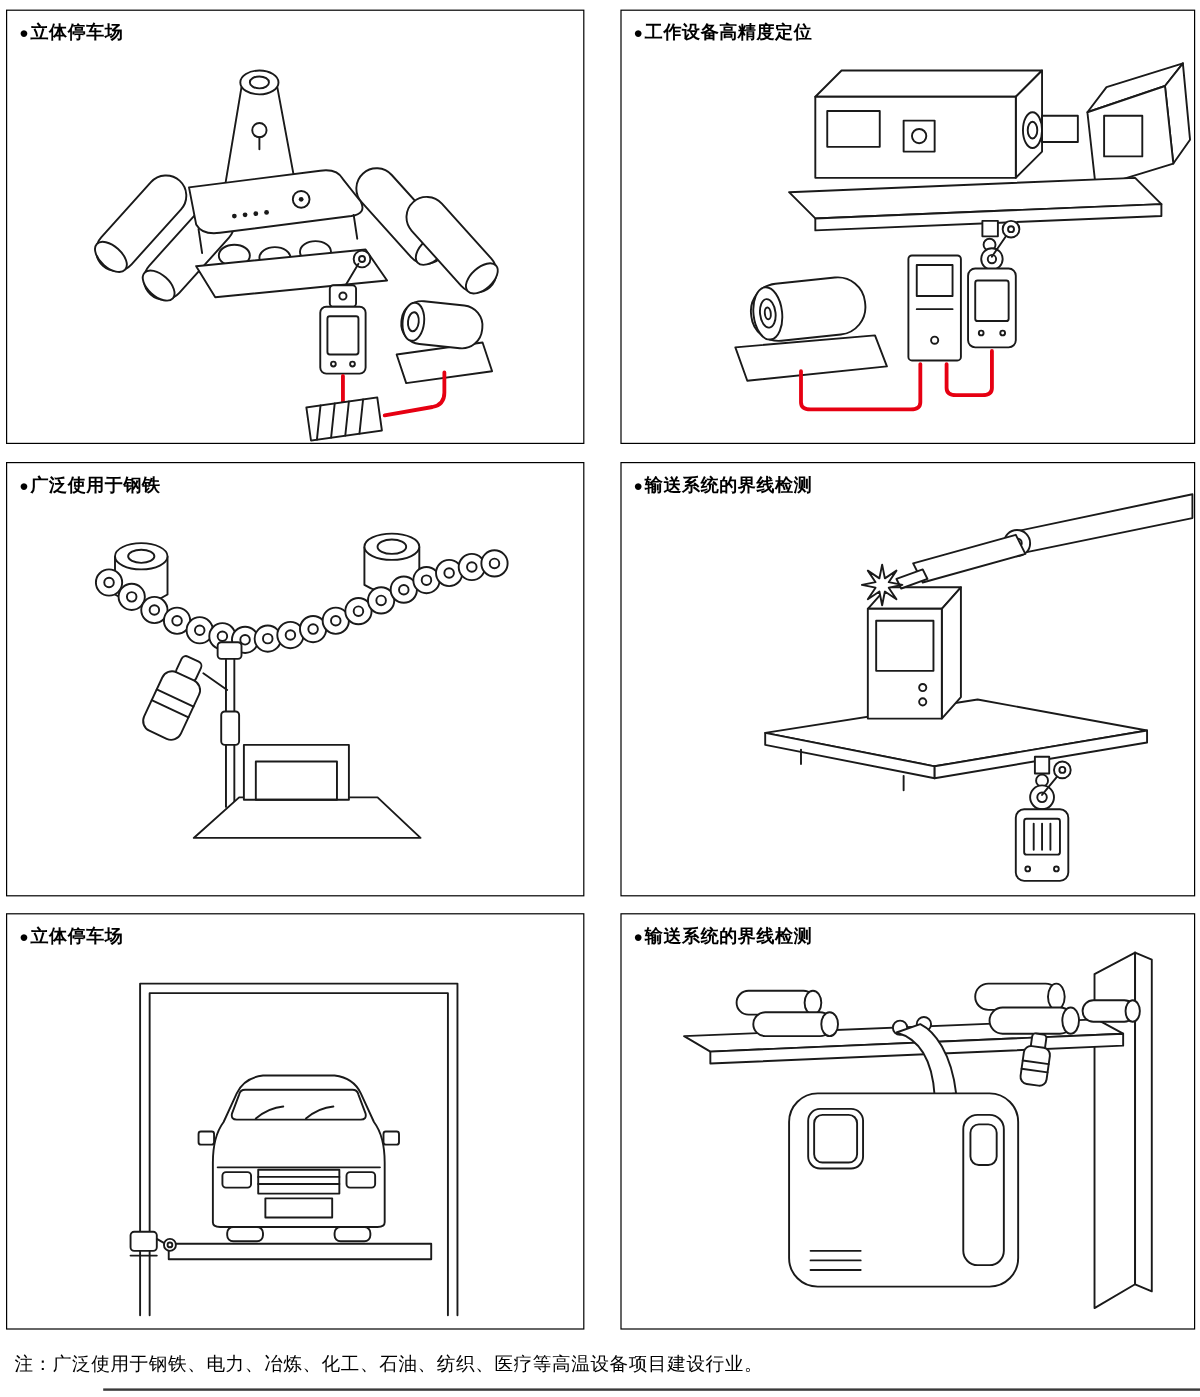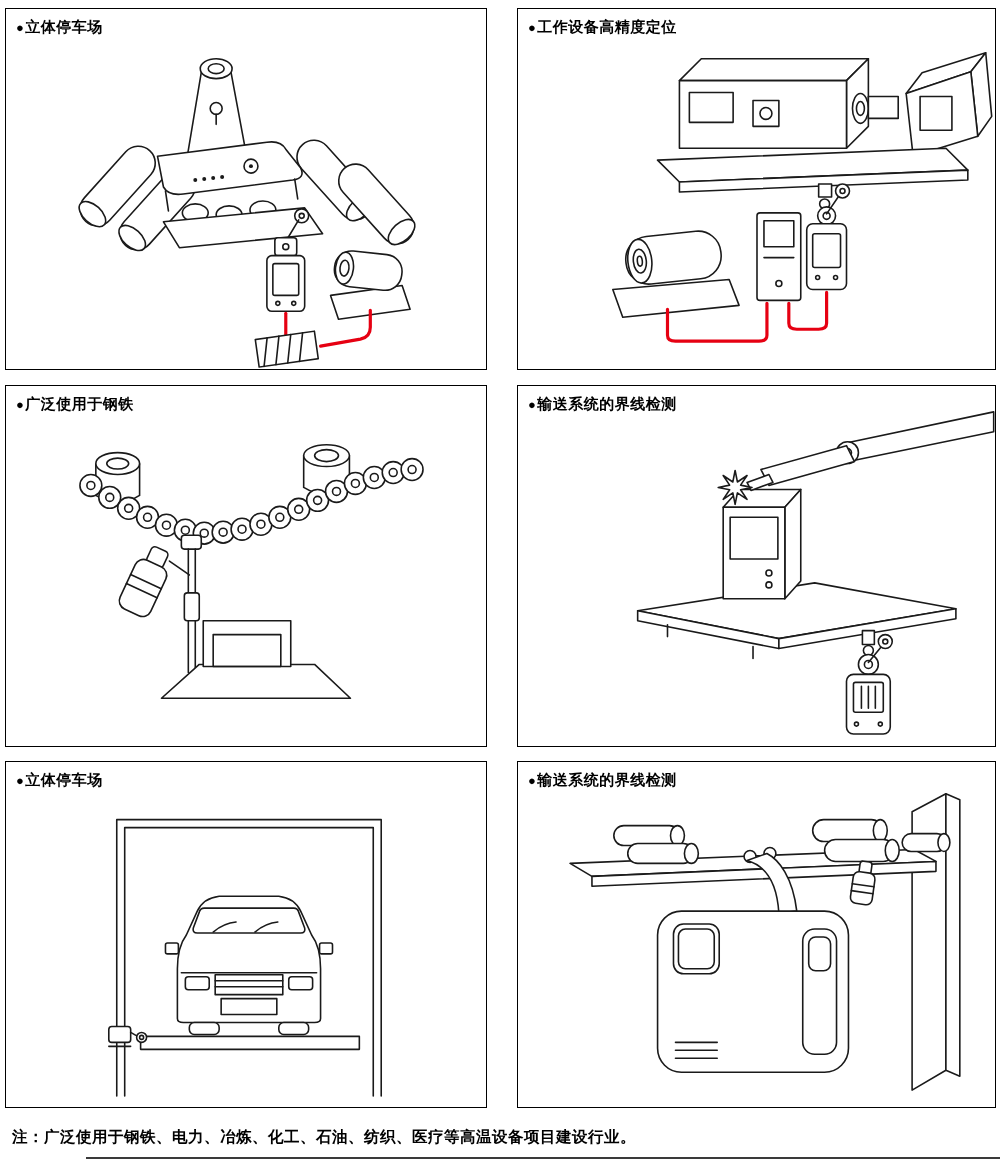--- a/index.html
+++ b/index.html
@@ -14,21 +14,21 @@
   .panel { position:absolute; border:1.5px solid #000; background:#fff; }
   .panel svg { position:absolute; left:0; top:0; width:100%; height:100%; }
   .panel-label {
     position:absolute; top:9px; left:10px; z-index:2;
     font-size:15px; font-weight:bold; letter-spacing:.5px;
     display:flex; align-items:center; gap:1px; white-space:nowrap;
   }
   .panel-label .bullet { font-size:13px; line-height:1; }
   .footnote {
     position:absolute; left:12px; top:1127px;
-    font-size:15.5px; font-weight:bold; letter-spacing:.5px; white-space:nowrap;
+    font-size:15.5px; font-weight:normal; letter-spacing:.5px; white-space:nowrap;
   }
   .bottom-rule { position:absolute; left:86px; top:1157px; width:914px; height:2px; background:#3a3a3a; }
   svg .ln { fill:none; stroke:var(--ink); stroke-width:1.6; stroke-linecap:round; stroke-linejoin:round; }
   svg .fw { fill:#fff;  stroke:var(--ink); stroke-width:1.6; stroke-linejoin:round; }
   svg .wire { fill:none; stroke:var(--wire); stroke-width:3.2; stroke-linecap:round; stroke-linejoin:round; }
   svg .fill-ink { fill:var(--ink); stroke:none; }
 </style>
 </head>
 <body>
 

